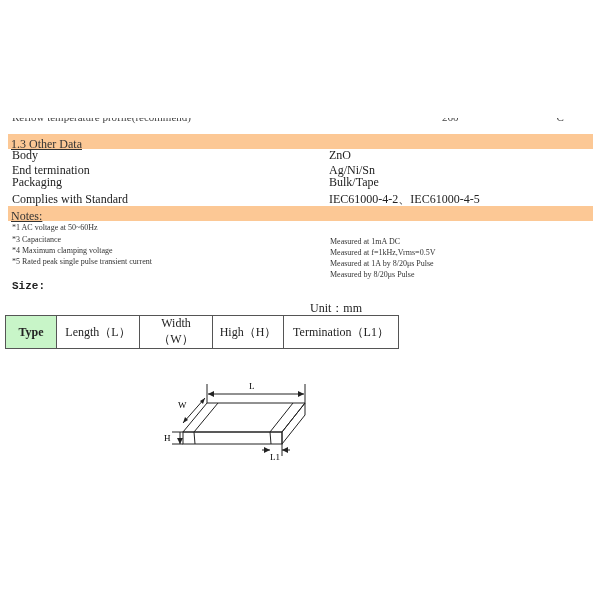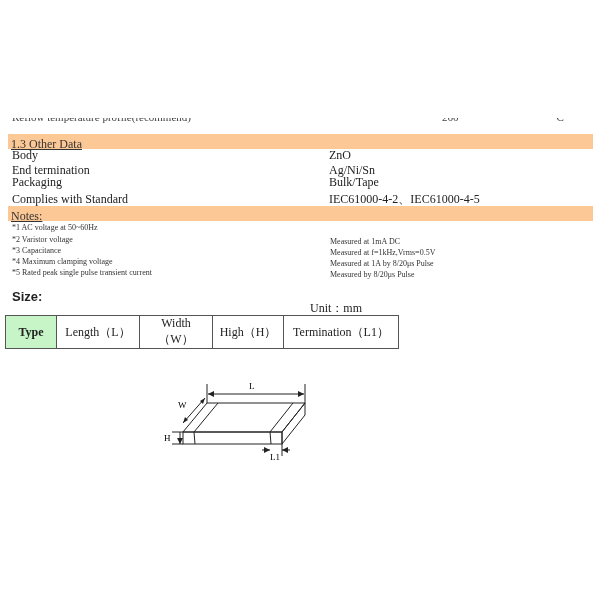--- a/index.html
+++ b/index.html
@@ -9,21 +9,21 @@
   .clipline { left:12px; top:118px; width:580px; height:10px; overflow:hidden; }
   .clipline .inner { position:absolute; left:0; top:-7px; width:580px; font-size:11px; color:#444; }
   .clipline .c2 { position:absolute; left:430px; top:-7px; font-size:11px; color:#444; }
   .clipline .c3 { position:absolute; left:540px; top:-7px; font-size:11px; color:#444; }
   .band { background:#fcc895; left:8px; width:585px; height:15px; }
   .band span { font-size:12px; line-height:15px; padding-left:3px; color:#333;text-decoration:underline; }
   .row { left:12px; width:580px; height:14.5px; font-size:12px; line-height:14px;text-align:center; }
   .row .k { position:absolute; left:0; }
   .row .v { position:absolute; left:317px; }
   .note { font-size:8px; color:#333; line-height:11px; }
-  .size-title { left:12px; top:289px; font-family:Liberation Sans, sans-serif; font-weight:bold; font-size:13px; }
+  .size-title { left:12px; top:280px; font-family:Liberation Mono, monospace; font-weight:bold; font-size:11px; }
   .unit { left:310px; top:300px; font-size:12px; }
   table.sz { position:absolute; left:5px; top:315px; border-collapse:collapse; font-size:12px; }
   table.sz td { border:1px solid #555; height:20px; text-align:center; padding:0 6px; }
   table.sz td.type { background:#c8f5c8; width:38px; }
   table.sz tr.h td.type { font-weight:bold; }
   svg text { font-family:"Liberation Serif",serif; }
 </style>
 </head>
 <body>
 
@@ -53,21 +53,20 @@
     <span class="k">Complies with Standard</span>
     <span class="v">IEC61000-4-2、IEC61000-4-5</span>
   </div>
 
 <div class="abs band" style="top:206px;">
   <span>Notes:</span>
 </div>
 
 <div class="abs note" style="left:12px; top:222px;">
   <div style="margin-bottom:1px;">*1 AC voltage at 50~60Hz</div>
-  <div>*2 Varistor voltage</div>
   <div>*3 Capacitance</div>
   <div>*4 Maximum clamping voltage</div>
   <div>*5 Rated peak single pulse transient current</div>
 </div>
 <div class="abs note" style="left:330px; top:236px;">
   <div>Measured at 1mA DC</div>
   <div>Measured at f=1kHz,Vrms=0.5V</div>
   <div>Measured at 1A by 8/20μs Pulse</div>
   <div>Measured by 8/20μs Pulse</div>
 </div>

